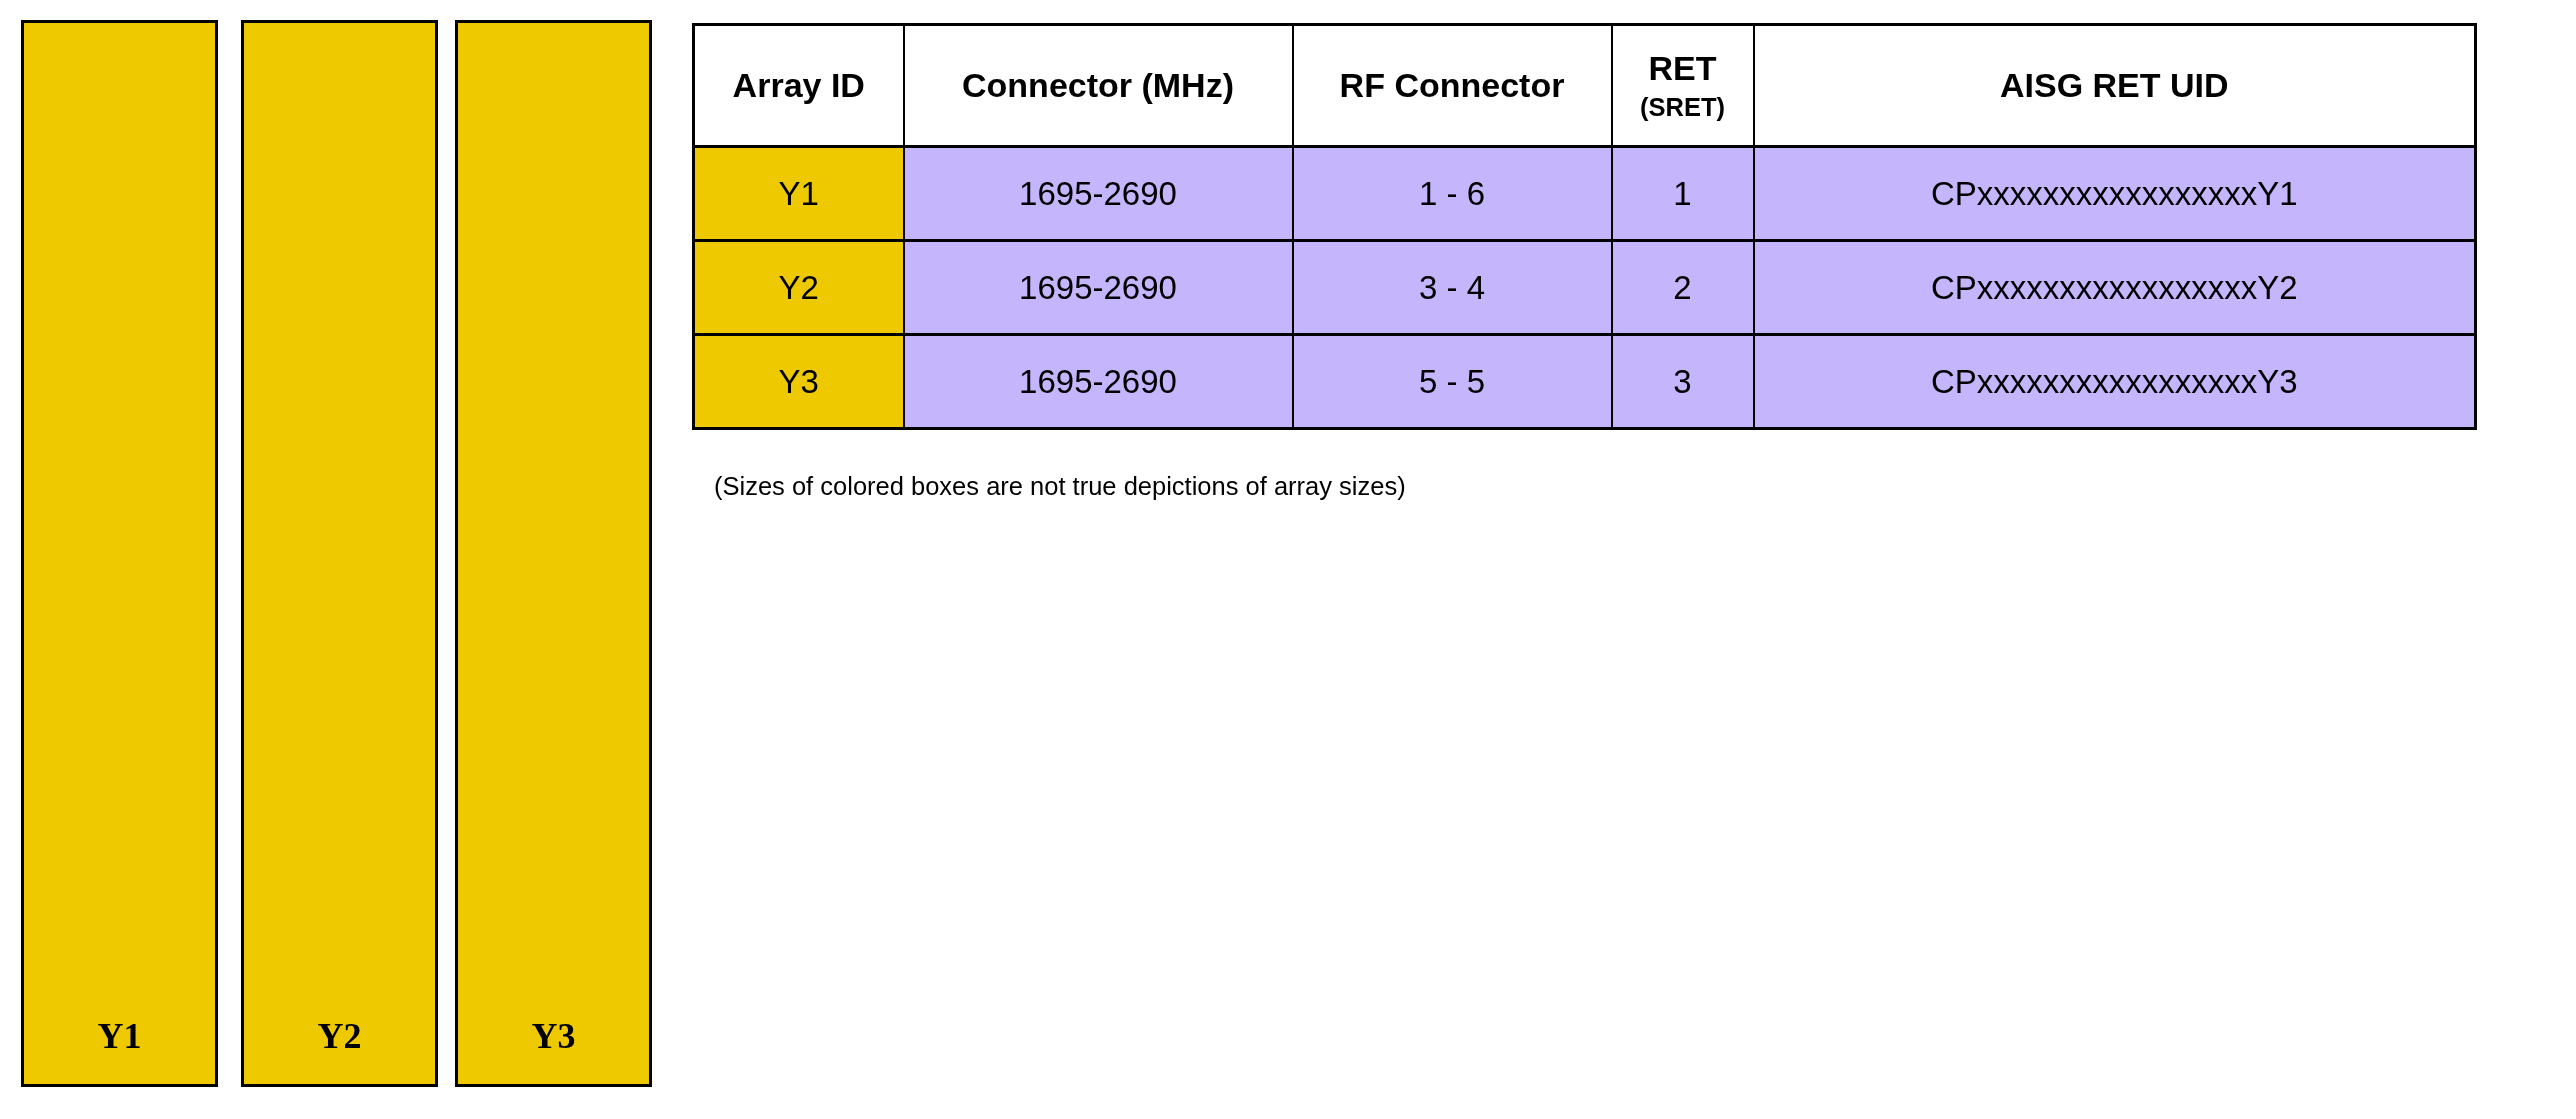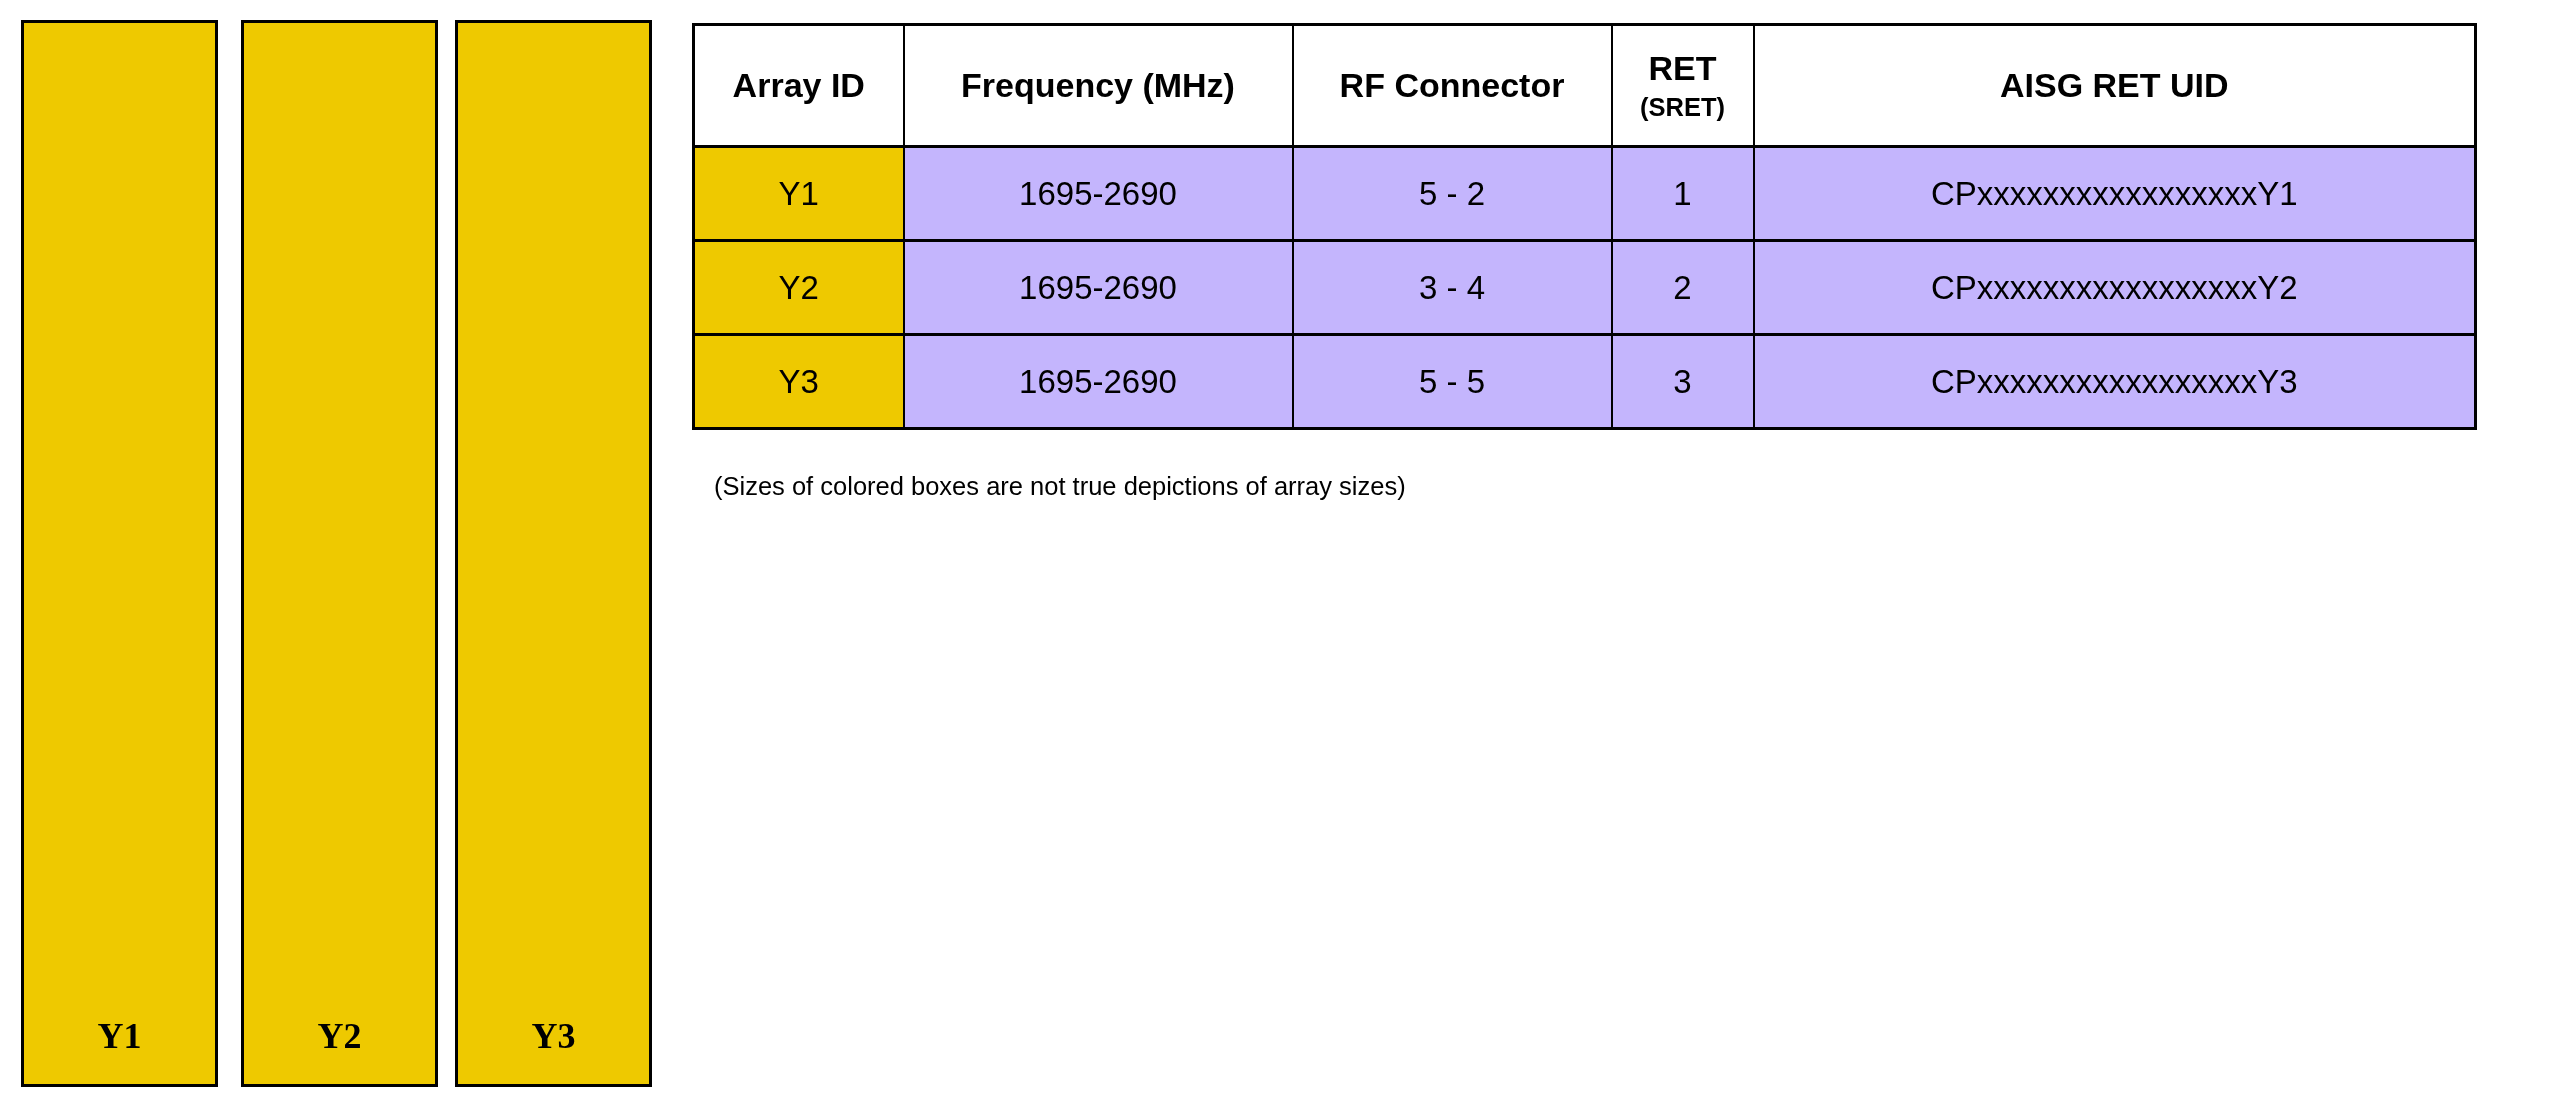--- a/index.html
+++ b/index.html
@@ -110,34 +110,34 @@
     <colgroup>
       <col style="width:210px">
       <col style="width:389px">
       <col style="width:319px">
       <col style="width:142px">
       <col style="width:722px">
     </colgroup>
     <thead>
       <tr>
         <th>Array ID</th>
-        <th>Frequency (MHz)</th>
+        <th>Connector (MHz)</th>
         <th>RF Connector</th>
         <th>
           <span class="ret-main">RET</span>
           <span class="ret-sub">(SRET)</span>
         </th>
         <th>AISG RET UID</th>
       </tr>
     </thead>
     <tbody>
       <tr>
         <td class="gold" style="background: rgb(238, 201, 0);">Y1</td>
         <td>1695-2690</td>
-        <td>5 - 2</td>
+        <td>1 - 6</td>
         <td>1</td>
         <td>CPxxxxxxxxxxxxxxxxxY1</td>
       </tr>
       <tr>
         <td class="gold" style="background: rgb(238, 201, 0);">Y2</td>
         <td>1695-2690</td>
         <td>3 - 4</td>
         <td>2</td>
         <td>CPxxxxxxxxxxxxxxxxxY2</td>
       </tr>

